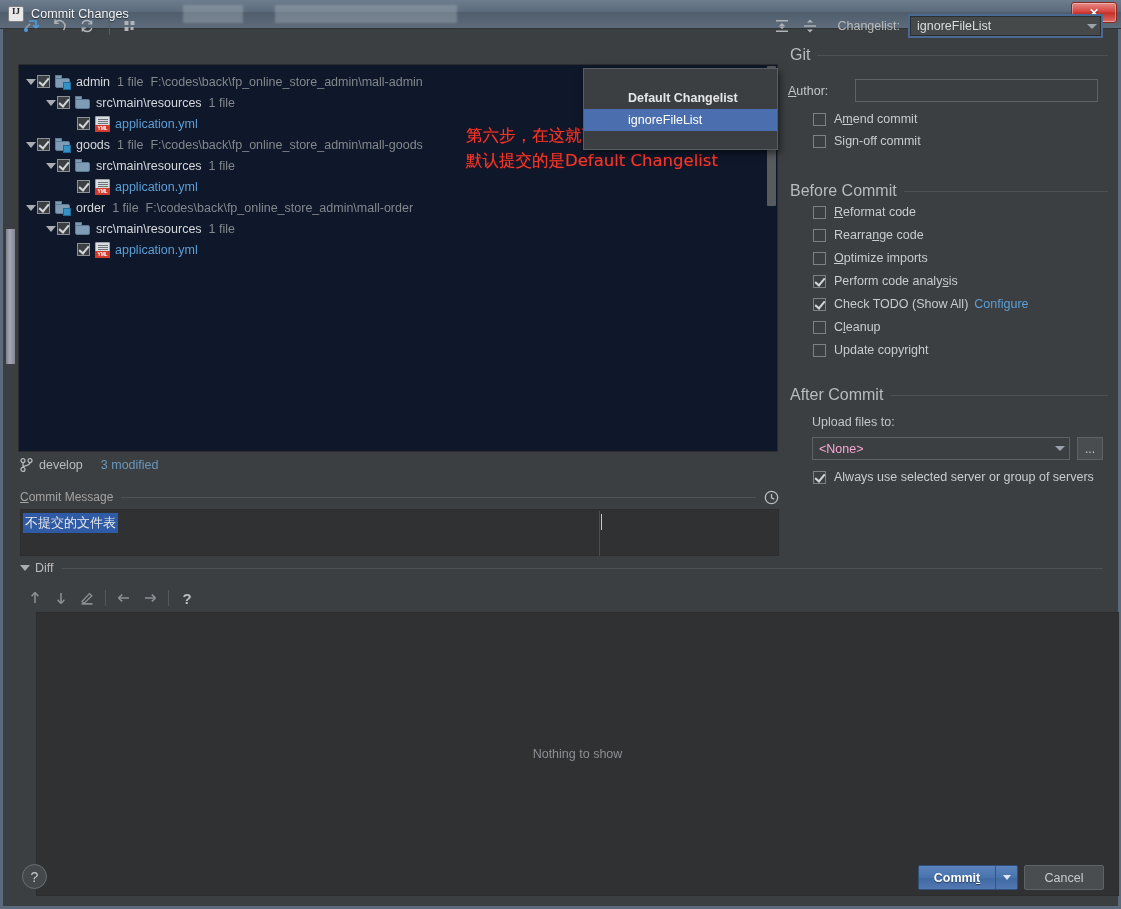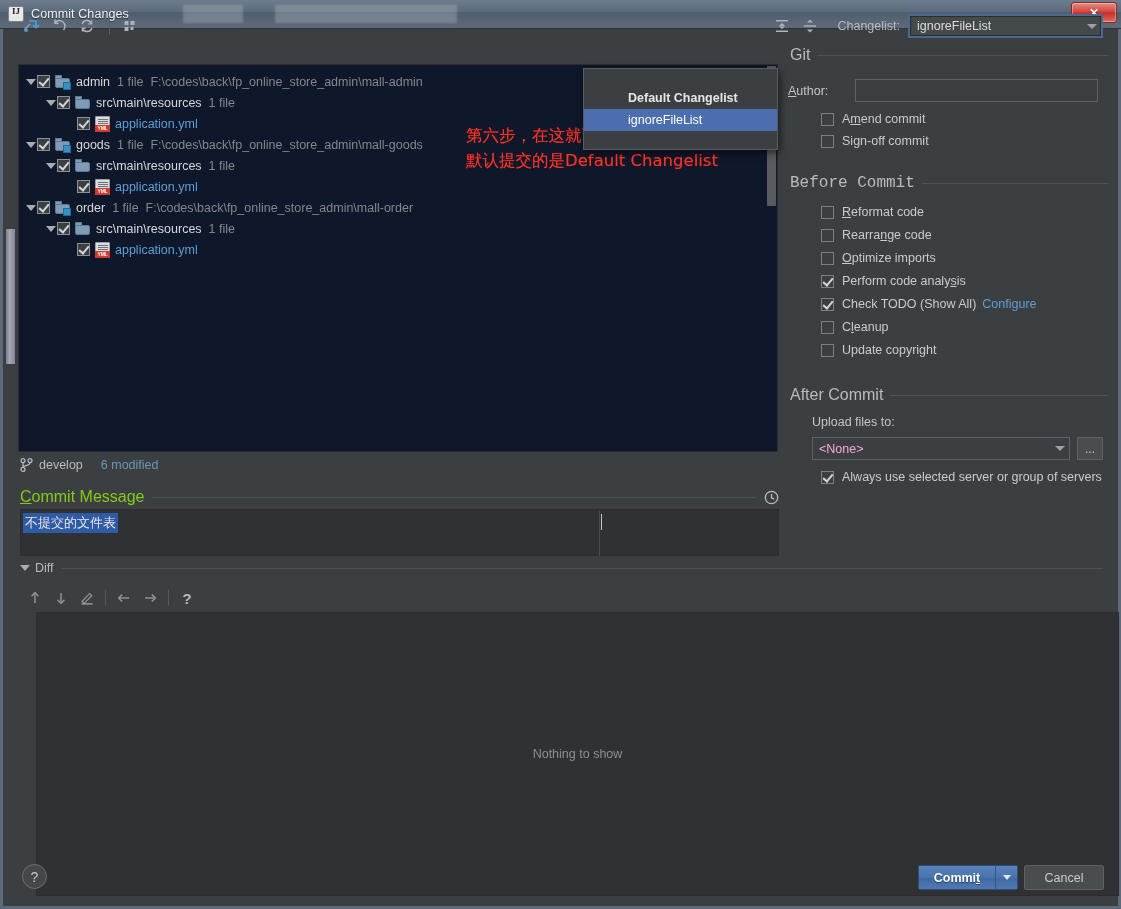--- a/index.html
+++ b/index.html
@@ -205,21 +205,21 @@
   }
   .branch-ico { width: 13px; height: 14px; margin-right: 6px; }
   .st-branch { color: #b9bcbe; margin-right: 18px; }
   .st-mod { color: #6897bb; }
 
   
   .cm-header {
     position: absolute; left: 20px; top: 488px; width: 759px; height: 18px;
     display: flex; align-items: center;
   }
-  .cm-label { font-size: 16px; color: #84cc16; white-space: nowrap; }
+  .cm-label { font-size: 12px; color: #a3a3a3; white-space: nowrap; }
   .cm-label u { text-decoration: underline; }
   .cm-rule { flex: 1 1 auto; height: 1px; background: #4e5254; margin: 0 8px; }
   .cm-clock { width: 15px; height: 15px; flex: 0 0 auto; cursor: pointer; }
 
   .cm-box {
     position: absolute; left: 20px; top: 509px; width: 759px; height: 47px;
     background: #2f3133; border: 1px solid #2b2d2e;
   }
   .cm-text {
     position: absolute; left: 2px; top: 3px;
@@ -273,21 +273,20 @@
   .row-author .lbl u { text-decoration: underline; }
   .author-input {
     width: 243px; height: 23px; background: #3c3f41; border: 1px solid #5e6264;
     color: #dcdcdc; font-size: 12.5px; padding: 0 5px;
     font-family: "Liberation Sans", sans-serif; outline: none;
   }
 
   .ck-row {
     position: absolute; display: flex; align-items: center; height: 18px; cursor: pointer;
     white-space: nowrap;
-    margin-left: 8px;
   }
   .ck {
     width: 13px; height: 13px; margin-right: 8px; flex: 0 0 auto;
     border: 1px solid #7d8185; background: #3c3f41; position: relative;
   }
   .ck.on::after {
     content: ""; position: absolute; left: 3px; top: 0px; width: 4px; height: 8px;
     border-right: 2px solid #d4d7d9; border-bottom: 2px solid #d4d7d9;
     transform: rotate(40deg);
   }
@@ -540,21 +539,21 @@
   </div>
 
   <div class="statusline">
     <svg class="branch-ico" width="13" height="14" viewBox="0 0 13 14">
       <circle cx="3" cy="2.6" r="2" fill="none" stroke="#b9bcbe" stroke-width="1.2"></circle>
       <circle cx="3" cy="11.4" r="2" fill="none" stroke="#b9bcbe" stroke-width="1.2"></circle>
       <circle cx="10" cy="2.6" r="2" fill="none" stroke="#b9bcbe" stroke-width="1.2"></circle>
       <path d="M3 4.6 L3 9.4 M10 4.6 C10 8 6 7 3 8.6" stroke="#b9bcbe" stroke-width="1.2" fill="none"></path>
     </svg>
     <span class="st-branch">develop</span>
-    <span class="st-mod">6 modified</span>
+    <span class="st-mod">3 modified</span>
   </div>
 
   <div class="cm-header">
     <div class="cm-label"><u>C</u><span></span>ommit Message</div>
     <div class="cm-rule"></div>
     <svg class="cm-clock" width="15" height="15" viewBox="0 0 15 15">
       <circle cx="7.5" cy="7.5" r="6.2" fill="none" stroke="#b9bcbe" stroke-width="1.3"></circle>
       <path d="M7.5 4 L7.5 7.8 L10.2 9.2" stroke="#b9bcbe" stroke-width="1.3" fill="none"></path>
     </svg>
   </div>
@@ -624,21 +623,21 @@
 
   <div class="ck-row" style="left:813px; top:110px;">
     <span class="ck"></span>
     <span class="ck-lbl">A<u>m</u>end commit</span>
   </div>
   <div class="ck-row" style="left:813px; top:132px;">
     <span class="ck"></span>
     <span class="ck-lbl">Si<u>g</u>n-off commit</span>
   </div>
 
-  <div class="group-head" style="left:790px; top:174px;font-family:Liberation Mono, monospace;">
+  <div class="group-head" style="left:790px; top:182px;">
     <span>Before Commit</span>
     <span class="rule"></span>
   </div>
 
   <div class="ck-row" style="left:813px; top:203px;">
     <span class="ck"></span>
     <span class="ck-lbl"><u>R</u>eformat code</span>
   </div>
   <div class="ck-row" style="left:813px; top:226px;">
     <span class="ck"></span>

